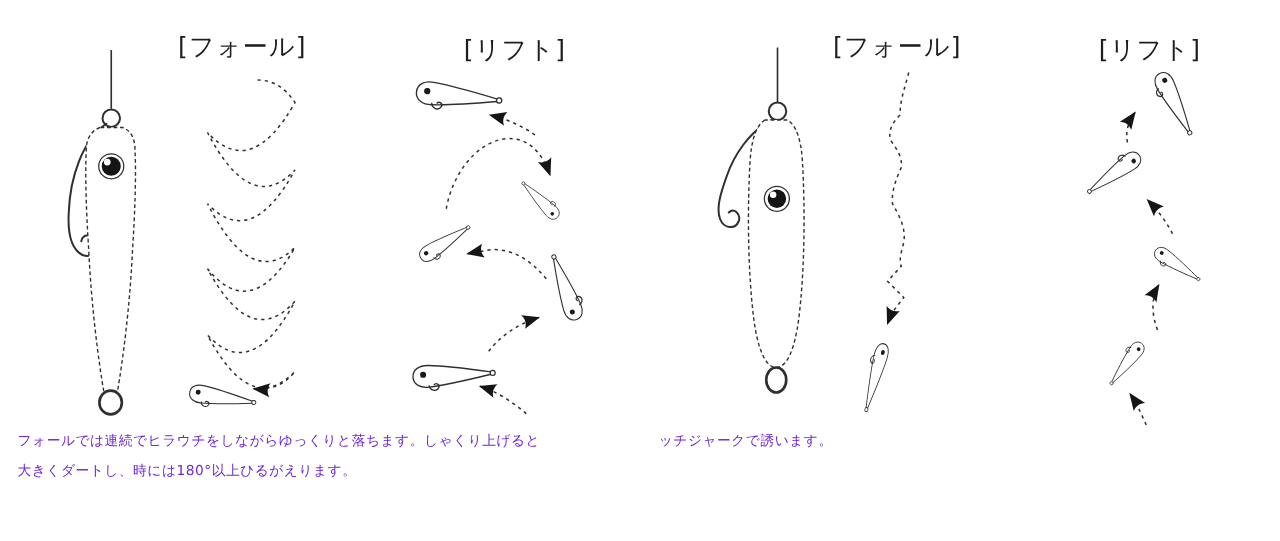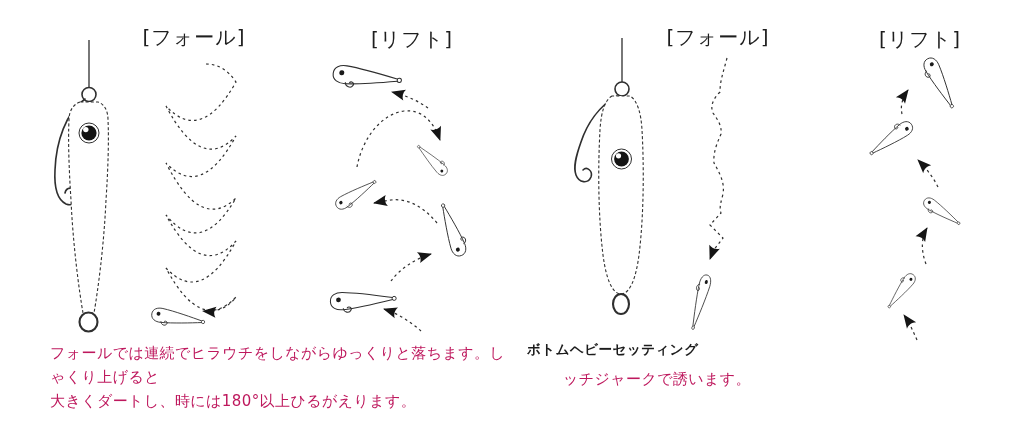--- a/index.html
+++ b/index.html
@@ -13,21 +13,21 @@
     letter-spacing:1px;text-align:center;white-space:nowrap;
   }
   .hdr.fall-l{left:136px;top:24px;width:116px;}
   .hdr.lift-l{left:358px;top:26px;width:108px;}
   .hdr.fall-r{left:660px;top:24px;width:116px;}
   .hdr.lift-r{left:866px;top:26px;width:108px;}
   .caption{position:absolute;top:341px;width:498px;}
   .caption.left{left:14px;}
   .caption.right{left:527px;}
   .cap-title{font-size:13.5px;line-height:17px;font-weight:bold;color:#1c1c1c;margin-bottom:9px;letter-spacing:0.5px;}
-  .cap-line{font-size:15px;line-height:24px;color:#be185d;letter-spacing:0.4px;margin-left:36px;}
+  .cap-line{font-size:11px;line-height:24px;color:#6d28d9;letter-spacing:0.4px;}
 </style>
 </head>
 <body>
 
 <div class="stage">
 
   <svg width="1024" height="433" viewBox="0 0 1024 433">
     <defs>
       <marker id="ah" viewBox="0 0 12 10" refX="10.8" refY="5" markerWidth="15" markerHeight="13" orient="auto" markerUnits="userSpaceOnUse">
         <path d="M0.4,0.5 L11.6,5 L0.4,9.5 C2.3,6.6 2.3,3.4 0.4,0.5 Z" fill="#151515"></path>
@@ -114,16 +114,15 @@
   <div class="hdr fall-l">[フォール]</div>
   <div class="hdr lift-l">[リフト]</div>
   <div class="hdr fall-r">[フォール]</div>
   <div class="hdr lift-r">[リフト]</div>
 
   <div class="caption left">
     <div class="cap-line">フォールでは連続でヒラウチをしながらゆっくりと落ちます。しゃくり上げると</div>
     <div class="cap-line">大きくダートし、時には180°以上ひるがえります。</div>
   </div>
   <div class="caption right">
-    <div class="cap-title">ボトムヘビーセッティング</div>
     <div class="cap-line">ッチジャークで誘います。</div>
   </div>
 </div>
 
 </body></html>

